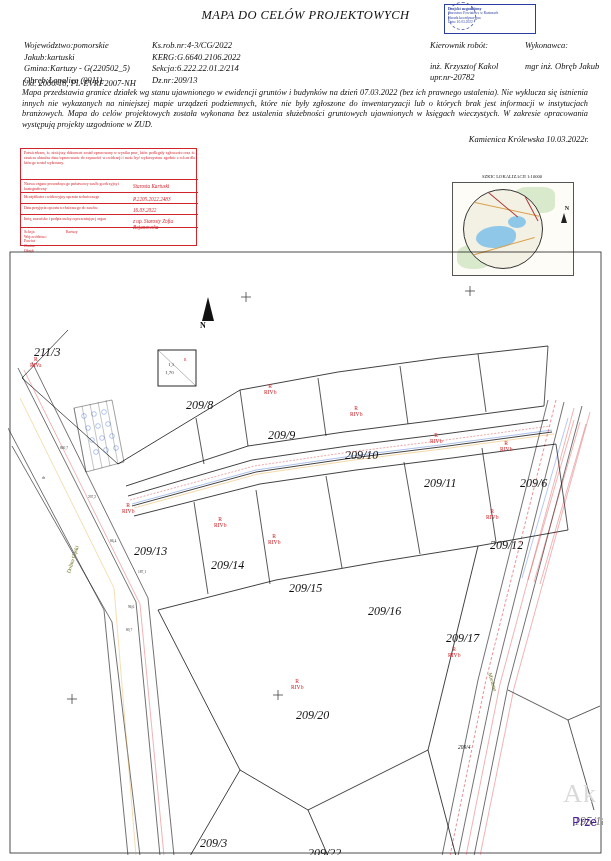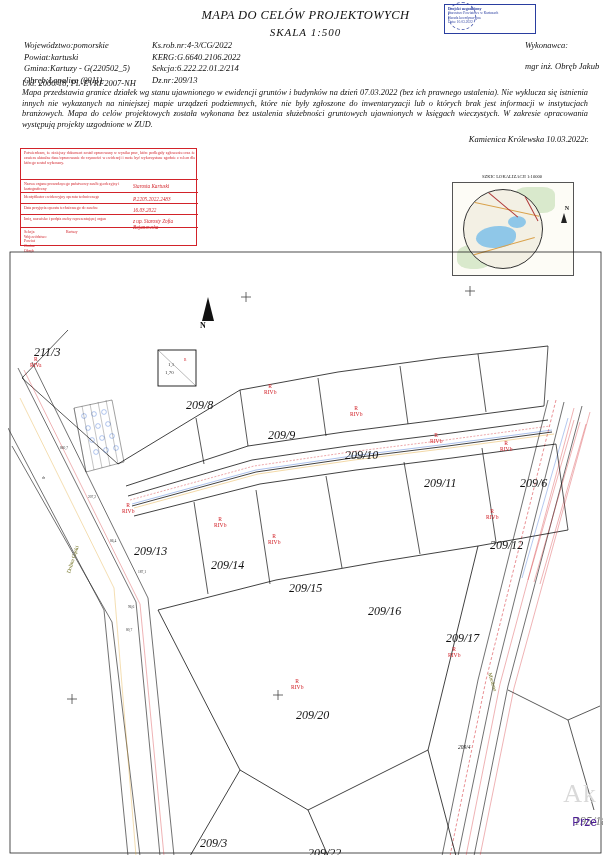--- a/index.html
+++ b/index.html
@@ -77,37 +77,41 @@
   <div class="hdr">
     <div class="stamp-seal"></div>
     <div class="stamp">
       <b>Projekt uzgodniony</b><br>
       <span>Starostwo Powiatowe w Kartuzach</span><br>
       <span>Narada koordynacyjna</span><br>
       <span>Data: 10.03.2022</span>
     </div>
 
     <div class="title">MAPA DO CELÓW PROJEKTOWYCH</div>
-    <div class="scale">SKALA 1:500</div>
 
     <div class="hdr-col c1">
       <div>Województwo:pomorskie</div>
-      <div>Powiat:kartuski</div>
+      <div>Jakub:kartuski</div>
       <div>Gmina:Kartuzy - G(220502_5)</div>
       <div>Obręb:Łapalice (0011)</div>
     </div>
 
     <div class="hdr-col c2">
       <div>Ks.rob.nr:4-3/CG/2022</div>
       <div>KERG:G.6640.2106.2022</div>
       <div>Sekcja:6.222.22.01.2/214</div>
       <div>Dz.nr:209/13</div>
     </div>
 
 
+    <div class="hdr-col c4">
+      <div>Kierownik robót:</div>
+      <div style="margin-top:9px">inż. Krzysztof Kakol</div>
+      <div>upr.nr-20782</div>
+    </div>
 
     <div class="hdr-col c5">
       <div>Wykonawca:</div>
       <div style="margin-top:9px">mgr inż. Obręb Jakub</div>
     </div>
 
     <div class="hdr-uki">Ukł. 2000/18, PL-EVRF2007-NH</div>
     <div class="hdr-note">Mapa przedstawia granice działek wg stanu ujawnionego w ewidencji gruntów i budynków na dzień 07.03.2022 (bez ich prawnego ustalenia). Nie wyklucza się istnienia innych nie wykazanych na niniejszej mapie urządzeń podziemnych, które nie były zgłoszone do inwentaryzacji lub o których brak jest informacji w instytucjach branżowych. Mapa do celów projektowych została wykonana bez ustalenia służebności gruntowych ujawnionych w księgach wieczystych. W zakresie opracowania występują projekty uzgodnione w ZUD.</div>
     <div class="hdr-place">Kamienica Królewska 10.03.2022r.</div>
   </div>

